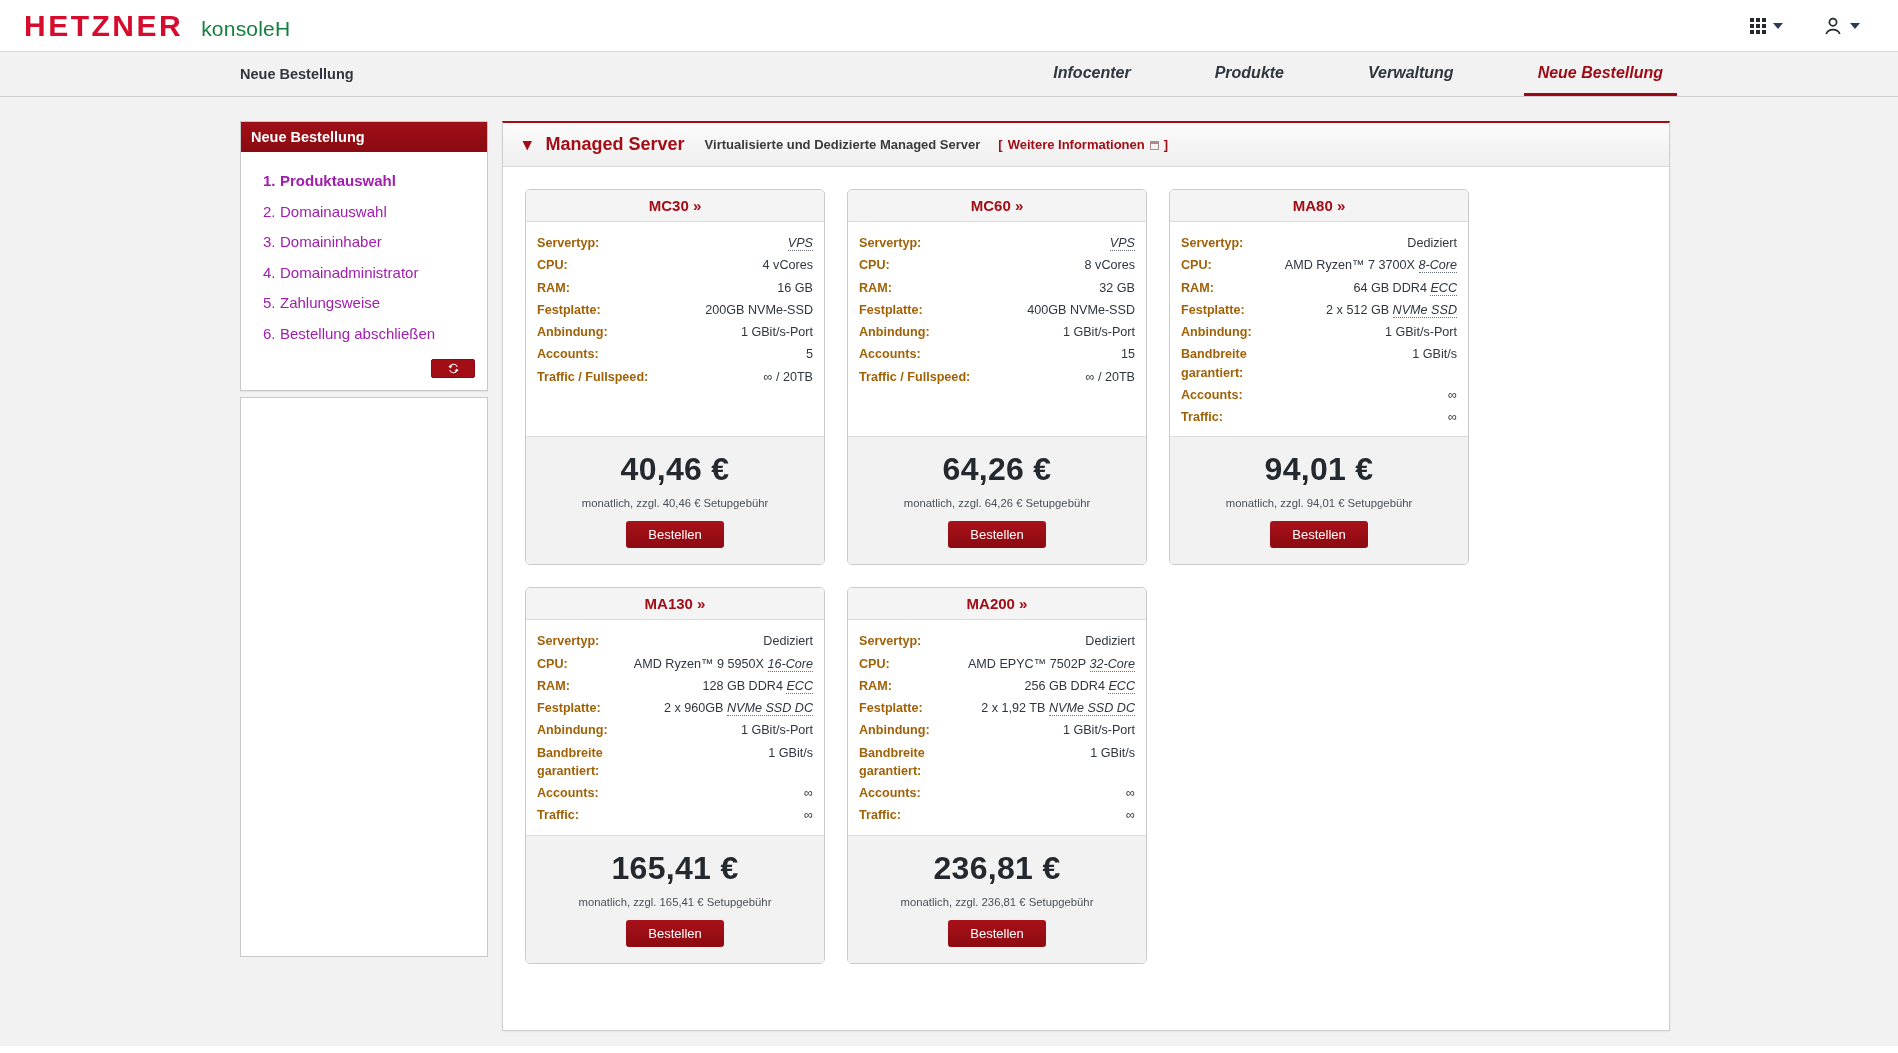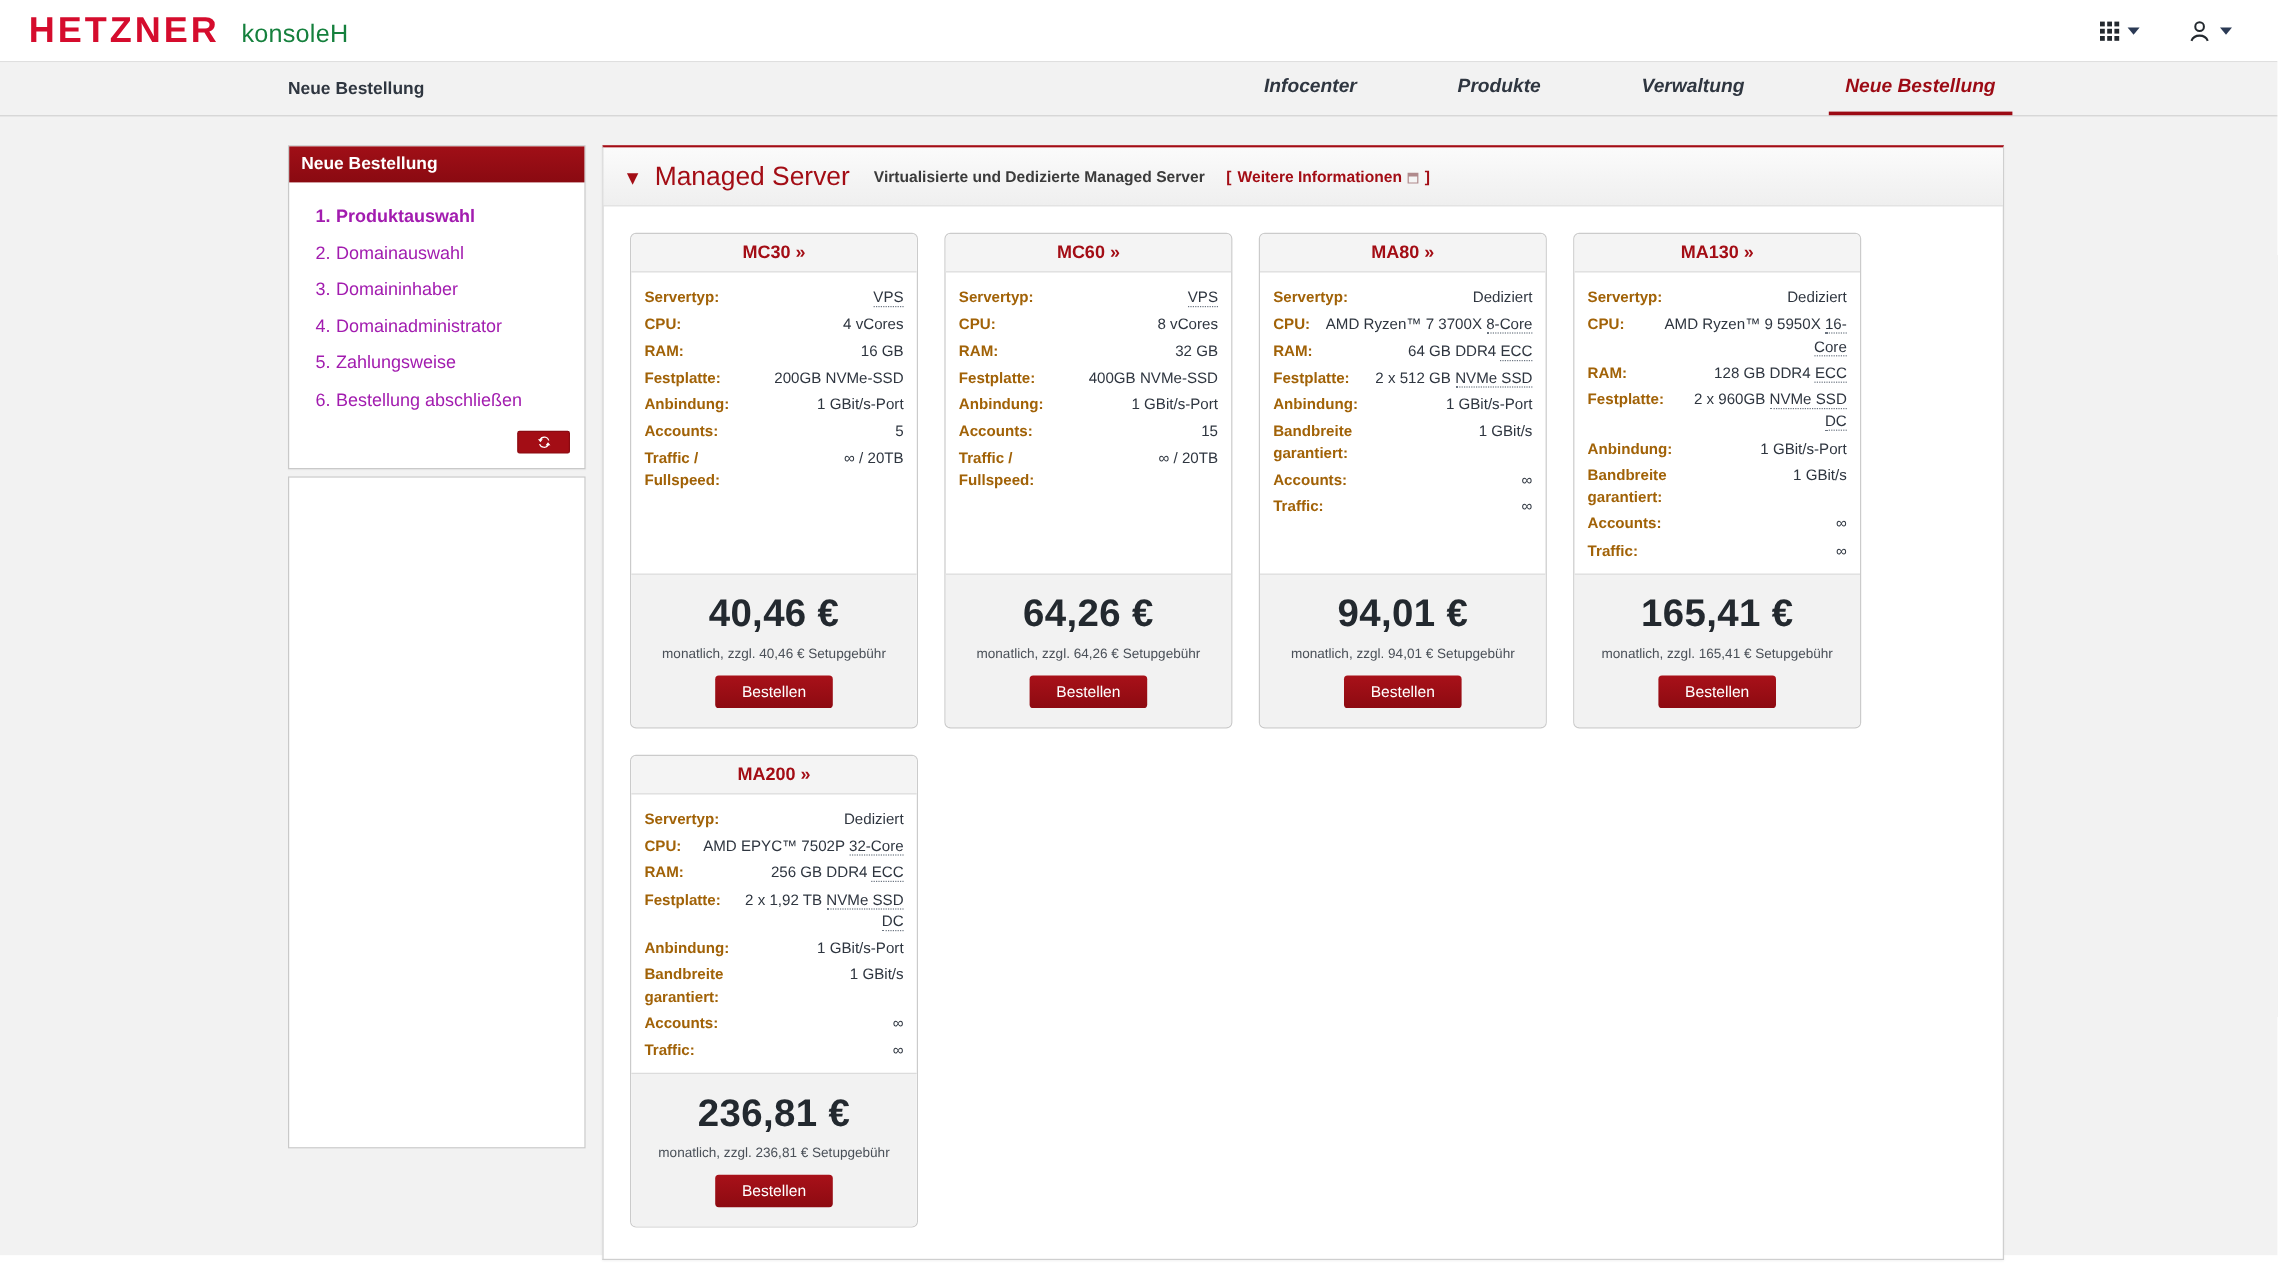--- a/index.html
+++ b/index.html
@@ -146,35 +146,35 @@
   .panel-head {
     background: #f4f4f4;
     background: linear-gradient(#fbfbfb, #efefef);
     border-bottom: 1px solid #dcdcdc;
     display: flex;
     align-items: center;
     gap: 14px;
     padding: 11px 16px 11px 20px;
   }
   .panel-chev { color: #a30d15; font-size: 17px; line-height: 1; font-weight: 700; cursor: pointer; }
-  .panel-title { color: #a30d15; font-size: 22px; font-weight: 400; }
+  .panel-title { color: #a30d15; font-size: 18px; font-weight: 700; }
   .panel-sub { font-size: 13px; font-weight: 700; color: #3b3b3b; margin-left: 6px; }
   .panel-link-wrap { font-size: 13px; font-weight: 700; color: #a30d15; display: flex; align-items: center; gap: 5px; margin-left: 4px; }
   .panel-link { color: #a30d15; text-decoration: none; cursor: pointer; }
   .ext-icon { display: inline-block; width: 9px; height: 9px; border: 1px solid #b08a8c; border-top-width: 3px; position: relative; top: 1px; }
 
   
   .cards {
     display: flex;
     flex-wrap: wrap;
     gap: 22px;
     padding: 22px 22px 26px 22px;
   }
   .card {
-    width: 240px;
+    width: 300px;
     background: #ffffff;
     border: 1px solid #cbcbcb;
     border-radius: 5px;
     display: flex;
     flex-direction: column;
     overflow: hidden;
   }
   .card-head {
     background: #f4f4f4;
     border-bottom: 1px solid #dcdcdc;
@@ -193,21 +193,21 @@
     display: flex;
     align-items: flex-start;
     justify-content: space-between;
     font-size: 12.6px;
     line-height: 1.45;
     padding: 2px 0;
     gap: 8px;
   }
   .spec-label { font-weight: 700; color: #a16207; flex: 0 0 auto; max-width: 46%; }
   .spec-value { color: #2f3640; text-align: right; flex: 1 1 auto; }
-  .dotted { border-bottom: 1px dotted #6b7480; cursor: help; }
+  .dotted { border-bottom: 1px dotted #6b7480; cursor: help; font-style: italic; }
   .card-price {
     background: #f2f2f2;
     border-top: 1px solid #dcdcdc;
     text-align: center;
     padding: 14px 10px 16px 10px;
   }
   .price-main { font-size: 32px; font-weight: 700; color: #23292f; letter-spacing: .3px; }
   .price-note { font-size: 11.3px; color: #4a5058; margin-top: 9px; }
   .order-btn {
     margin-top: 12px;

